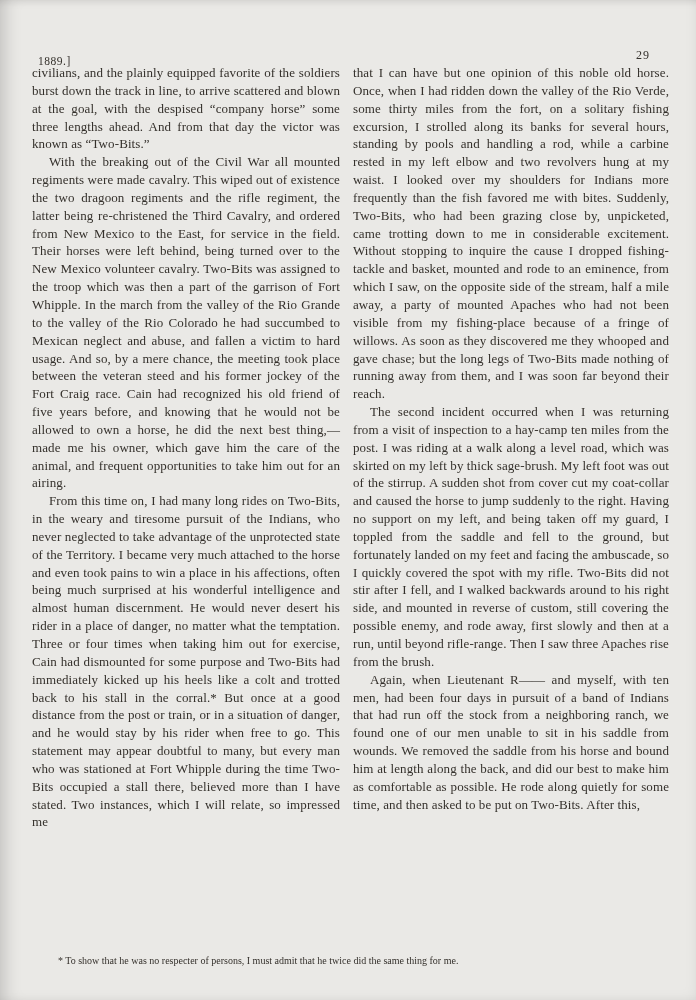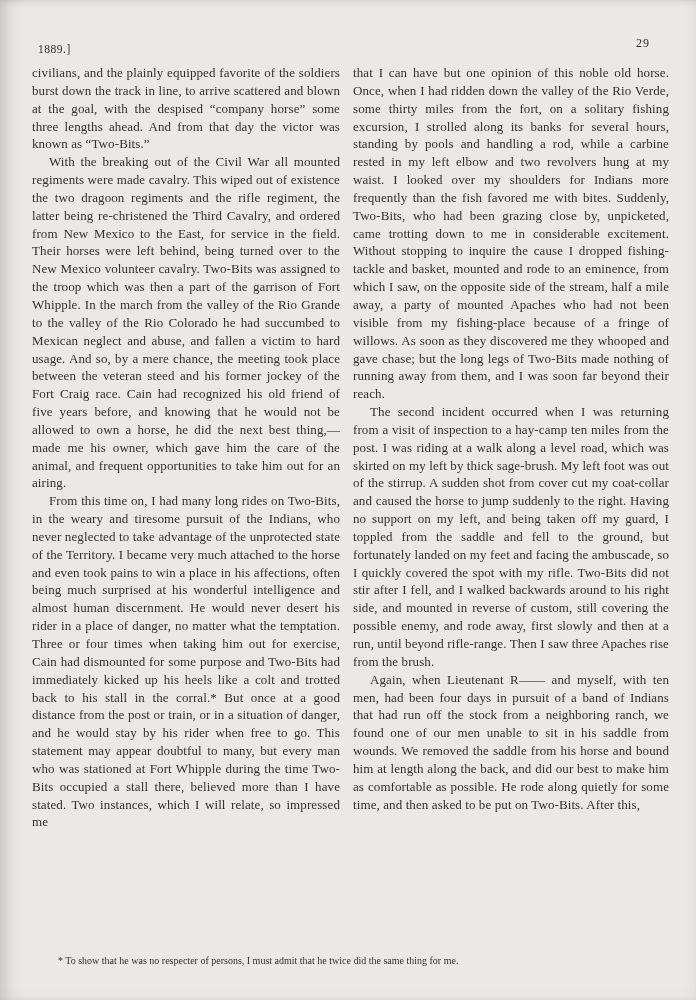--- a/index.html
+++ b/index.html
@@ -17,21 +17,21 @@
     font-family: "Liberation Serif", "DejaVu Serif", serif;
     color: #34302b;
     box-shadow:
       inset 16px 0 18px -12px rgba(0,0,0,0.18),
       inset 0 8px 10px -8px rgba(0,0,0,0.14),
       inset -8px -8px 16px -12px rgba(0,0,0,0.10);
   }
   
   .runhead {
     position: absolute;
-    top: 34px;
+    top: 46px;
     left: 32px;
     right: 28px;
     height: 28px;
   }
   .rh-left {
     position: absolute;
     left: 6px;
     top: 9px;
     font-size: 11.5px;
     letter-spacing: 0.5px;

